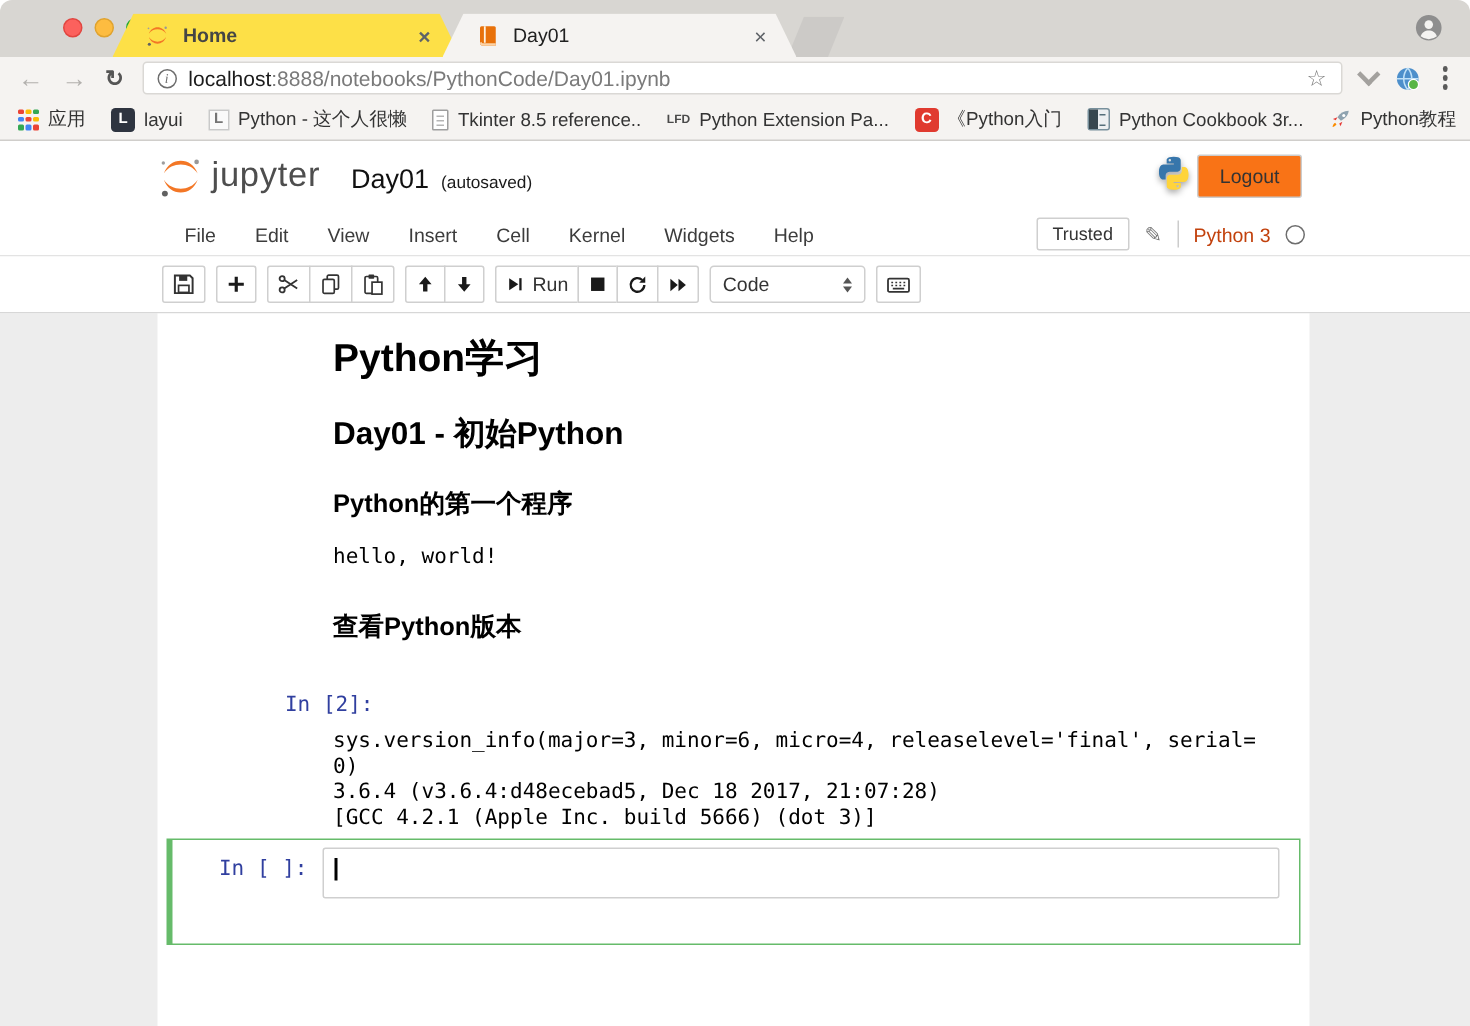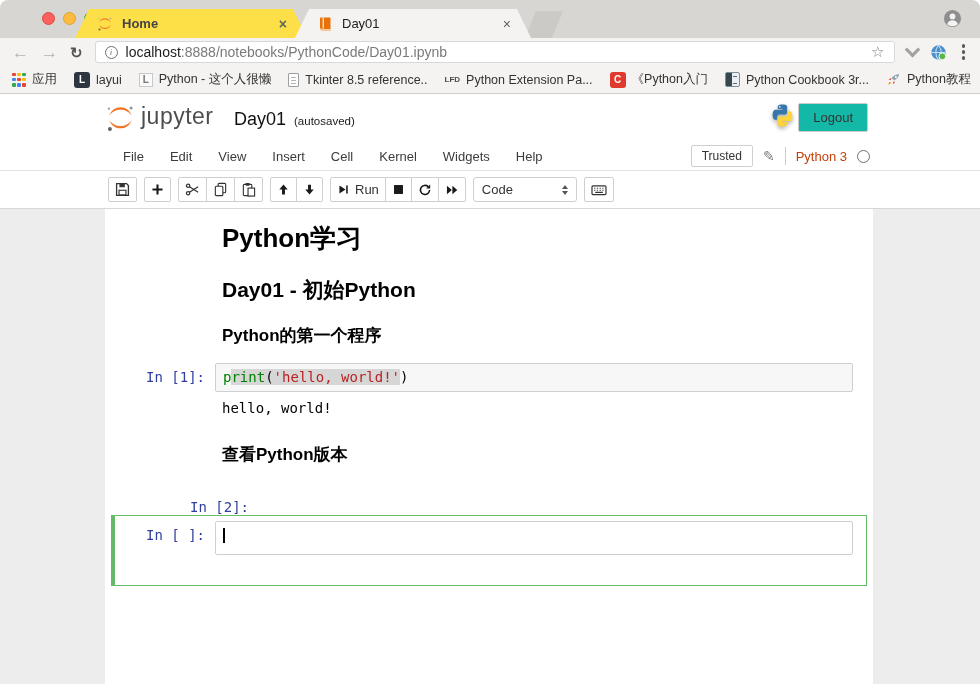--- a/index.html
+++ b/index.html
@@ -63,21 +63,21 @@
   .ico-book::after { content:""; position:absolute; right:2px; top:3px; width:4px; height:6px;
                      border-top:1.5px solid #546E7A; border-bottom:1.5px solid #546E7A; }
 
   
   .jheader { height:48px; background:#fff; position:relative; }
   .jlogo { position:absolute; left:105px; top:9px; display:flex; align-items:flex-start; }
   .jlogo .logo-word { font-size:23px; color:#4E4E4E; margin-left:5px; letter-spacing:0.5px; }
   .nbtitle { position:absolute; left:234px; top:15px; font-size:18px; color:#111; display:flex; align-items:baseline; gap:8px;}
   .nbtitle .autos { font-size:11.5px; color:#1a1a1a; }
   .pylogo { position:absolute; right:184px; top:8px; filter: drop-shadow(0 2px 2px rgba(0,0,0,.35)); }
-  .logout { position:absolute; right:112px; top:9px; height:29px; padding:0 14px; background:#14b8a6;
+  .logout { position:absolute; right:112px; top:9px; height:29px; padding:0 14px; background:#f97316;
             border:1px solid #CCC; border-radius:2px; font-size:13px; color:#333; display:flex; align-items:center;}
 
   
   .menubar { height:29px; border-bottom:1px solid #E3E3E3; display:flex; align-items:center; padding-left:110px; background:#fff;}
   .menu-item { padding:0 13px; font-size:13px; color:#3C3C3C; }
   .menu-right { margin-left:auto; display:flex; align-items:center; gap:10px; padding-right:110px; }
   .trusted { border:1px solid #CFCFCF; border-radius:2px; padding:3px 10px; font-size:12px; color:#333; background:#fff;}
   .pencil { color:#777; font-size:14px; }
   .vdiv { width:1px; height:18px; background:#CCC; }
   .kernel-name { font-size:13px; color:#c2410c; }
@@ -374,38 +374,41 @@
     </button>
   </div>
 
   <div class="nb-body">
     <div class="nb-page">
 
       <h1 class="md">Python学习</h1>
       <h2 class="md">Day01 - 初始Python</h2>
       <h3 class="md h3a">Python的第一个程序</h3>
 
-      <div class="cellrow">
-        <div class="prompt">In [1]:</div>
-        <div class="inputbox">
-          <div class="code-line"><span class="tok-fn">p</span><span class="tok-fn sel">rint</span><span class="sel">(</span><span class="tok-str sel">'hello, world!'</span><span>)</span></div>
-        </div>
-      </div>
       <div class="outrow m-out1">
         <div class="prompt"></div>
         <div class="outtext">
             <div class="out-line">hello, world!</div>
           </div>
       </div>
 
       <h3 class="md h3b">查看Python版本</h3>
 
       <div class="cellrow cell2">
         <div class="prompt">In [2]:</div>
       </div>
+      <div class="outrow m-cell2out">
+        <div class="prompt"></div>
+        <div class="outtext">
+          <div class="out-line">sys.version_info(major=3, minor=6, micro=4, releaselevel='final', serial=</div>
+          <div class="out-line">0)</div>
+          <div class="out-line">3.6.4 (v3.6.4:d48ecebad5, Dec 18 2017, 21:07:28)</div>
+          <div class="out-line">[GCC 4.2.1 (Apple Inc. build 5666) (dot 3)]</div>
+        </div>
+      </div>
 
       <div class="cell-selected">
         <div class="prompt">In [ ]:</div>
         <div class="inputbox edit"><span class="cursor"></span></div>
       </div>
 
     </div>
   </div>
 </div>
 

